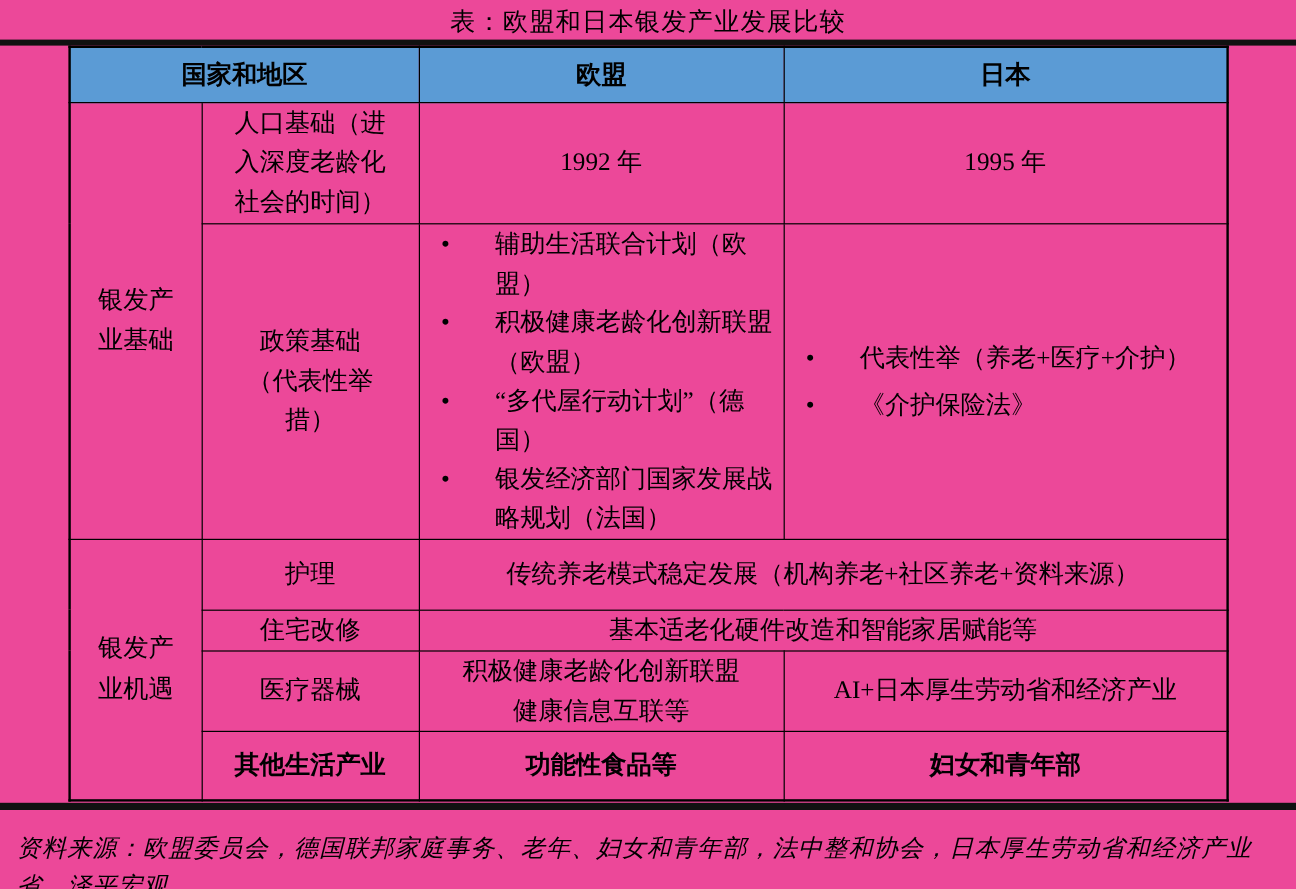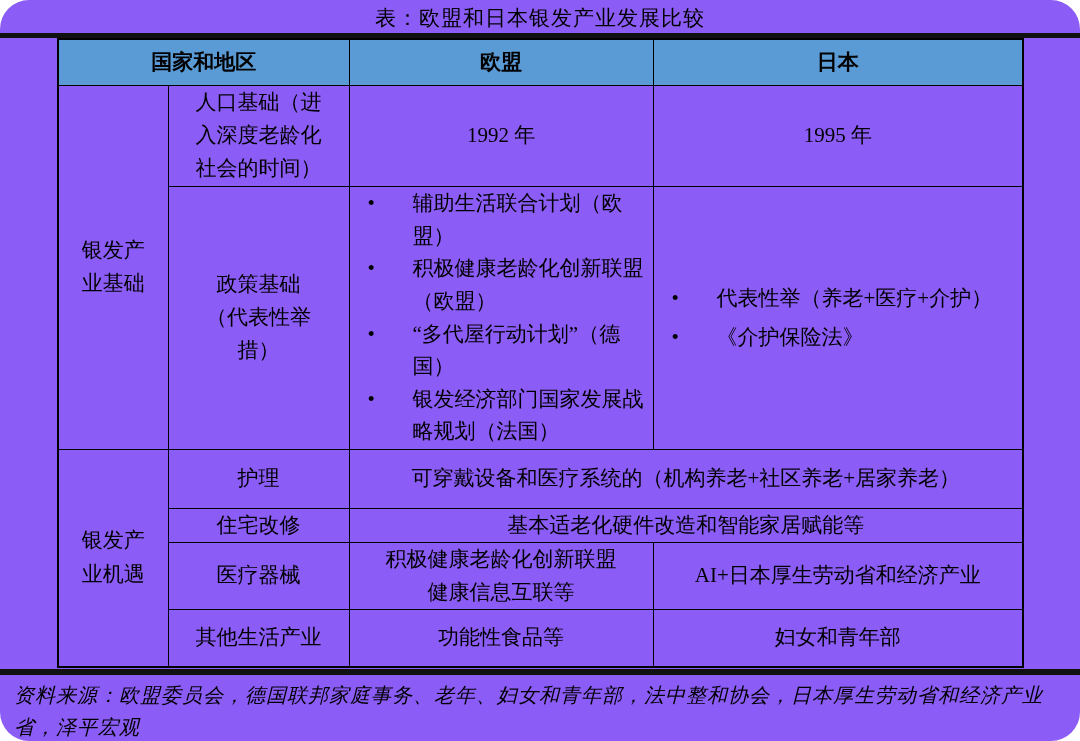--- a/index.html
+++ b/index.html
@@ -1,23 +1,22 @@
 <!DOCTYPE html>
 <html style="--header-bg: #5B9BD5; --rule-color: #111111;"><head>
 <meta charset="utf-8">
 <style>
   html,body{margin:0;padding:0;background:#fff;}
   .page{
     position:relative;
     width:1080px;height:741px;
-    background:#8b5cf6;
+    background:#ec4899;
     color:#000;
     font-family:"Liberation Serif","DejaVu Serif",serif;
     overflow:hidden;
-    border-radius:29px;
   }
   .title{
     position:absolute;top:4px;left:0;width:100%;
     text-align:center;
     font-size:21px;
     line-height:28px;
     letter-spacing:1px;
   }
   .rule{position:absolute;left:0;width:1080px;background:var(--rule-color,#111);}
   .rule-top{top:33px;height:5px;}
@@ -41,22 +40,22 @@
     background:var(--header-bg,#5B9BD5);
     font-weight:bold;
     height:45px;
     margin-top:27px;
   }
   .r-pop{height:99px;}
   .r-policy{height:263px;}
   .r-care{height:59px;}
   .r-housing{height:33px;}
   .r-medical{height:64px;}
-  .r-other{height:57px;}
-  .preline{white-space:pre-line;}
+  .r-other{height:57px;font-weight:bold;}
+  .preline{white-space:pre-line;margin-top:12px;}
   .bullets-cell{text-align:left;margin-top:14px;}
   ul.policy{list-style:none;margin:0;padding:0 0 0 12px;text-align:left;}
   .policy li{position:relative;padding-left:47px;}
   .policy li::before{content:"\2022";position:absolute;left:2px;top:0;}
   .policy--eu{padding-right:48px;}
   .policy--eu li{line-height:1.55;}
   .policy--jp{padding-right:6px;}
   .policy--jp li{line-height:1.55;}
   .policy--jp li + li{margin-top:6px;}
   .source{
@@ -116,21 +115,21 @@
           <ul class="policy policy--jp">
               <li>代表性举（养老+医疗+介护）</li>
               <li>《介护保险法》</li>
             </ul>
         </td>
       </tr>
       <tr class="r-care">
         <td rowspan="4" class="preline">银发产
 业机遇</td>
         <td>护理</td>
-        <td colspan="2">可穿戴设备和医疗系统的（机构养老+社区养老+居家养老）</td>
+        <td colspan="2">传统养老模式稳定发展（机构养老+社区养老+资料来源）</td>
       </tr>
       <tr class="r-housing">
         <td>住宅改修</td>
         <td colspan="2">基本适老化硬件改造和智能家居赋能等</td>
       </tr>
       <tr class="r-medical">
         <td>医疗器械</td>
         <td class="preline">积极健康老龄化创新联盟
 健康信息互联等</td>
         <td>AI+日本厚生劳动省和经济产业</td>

